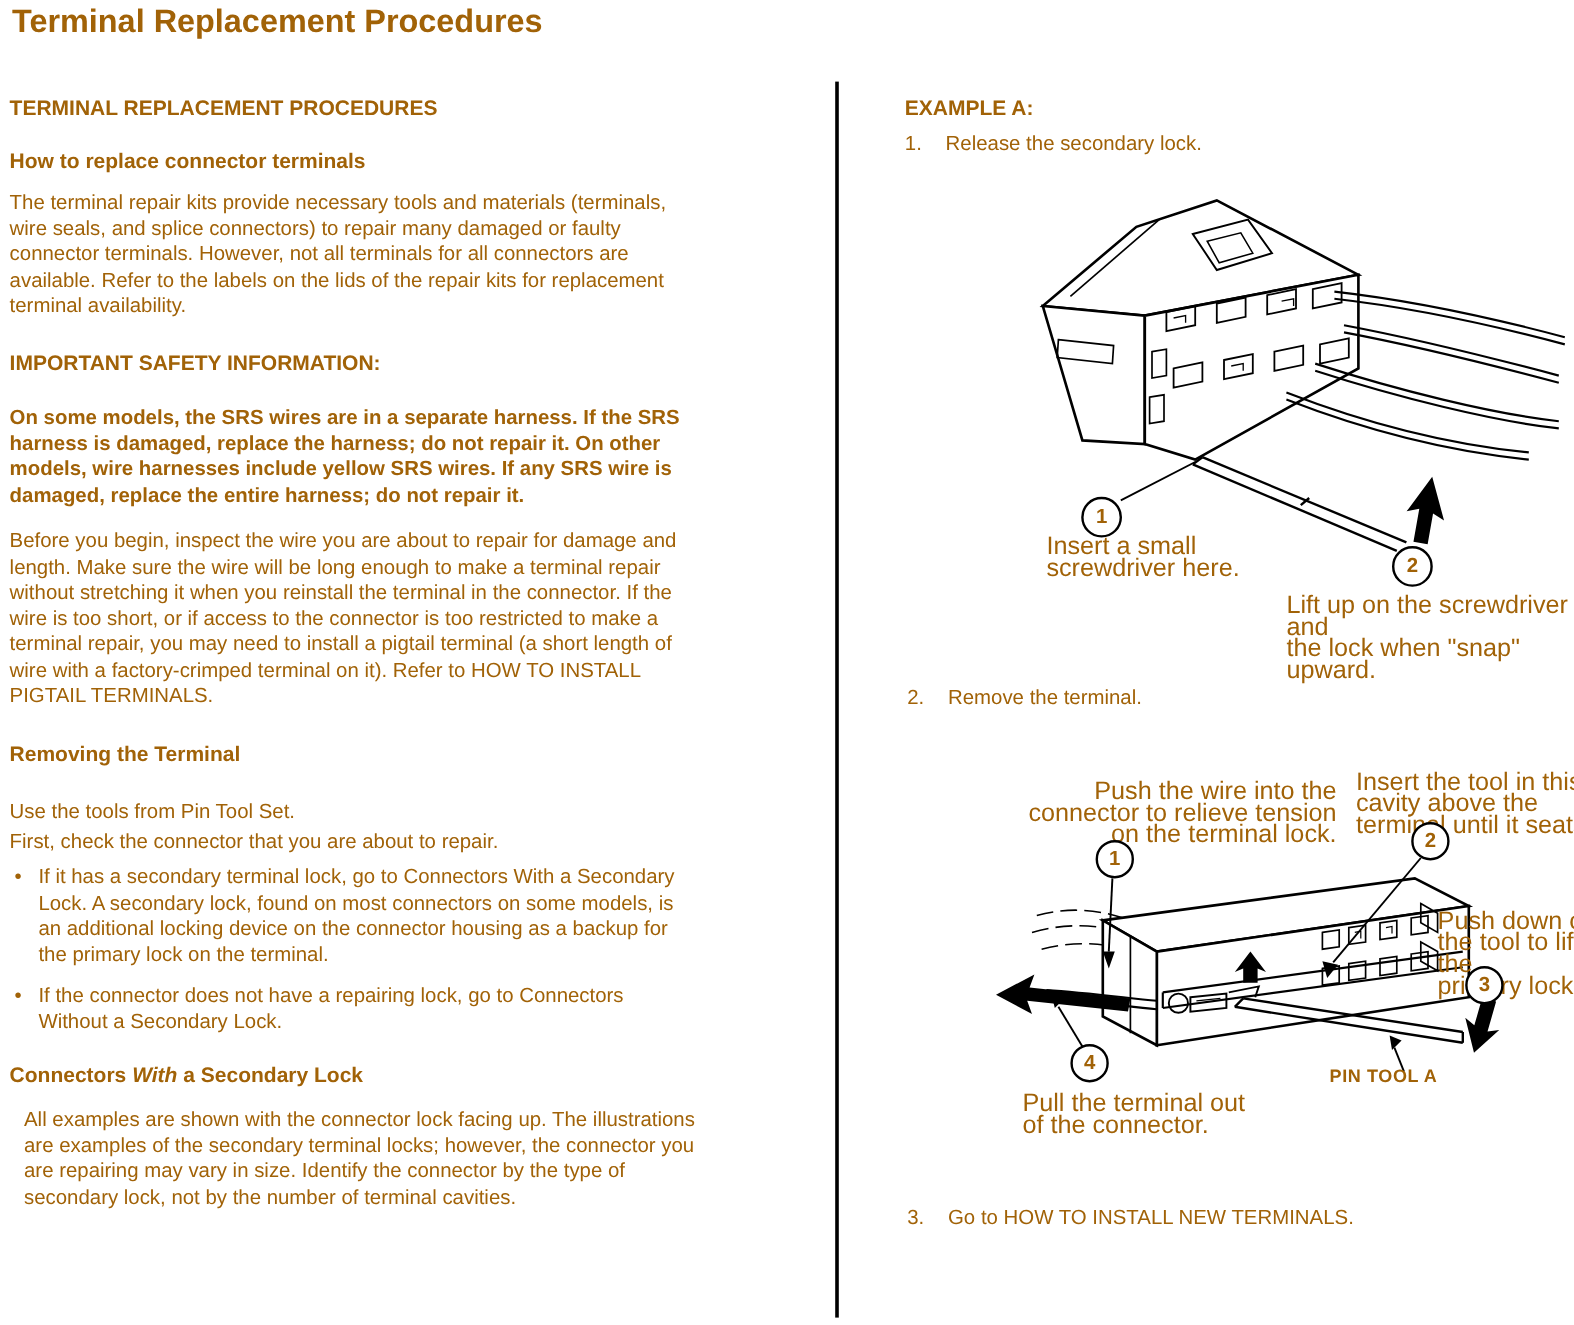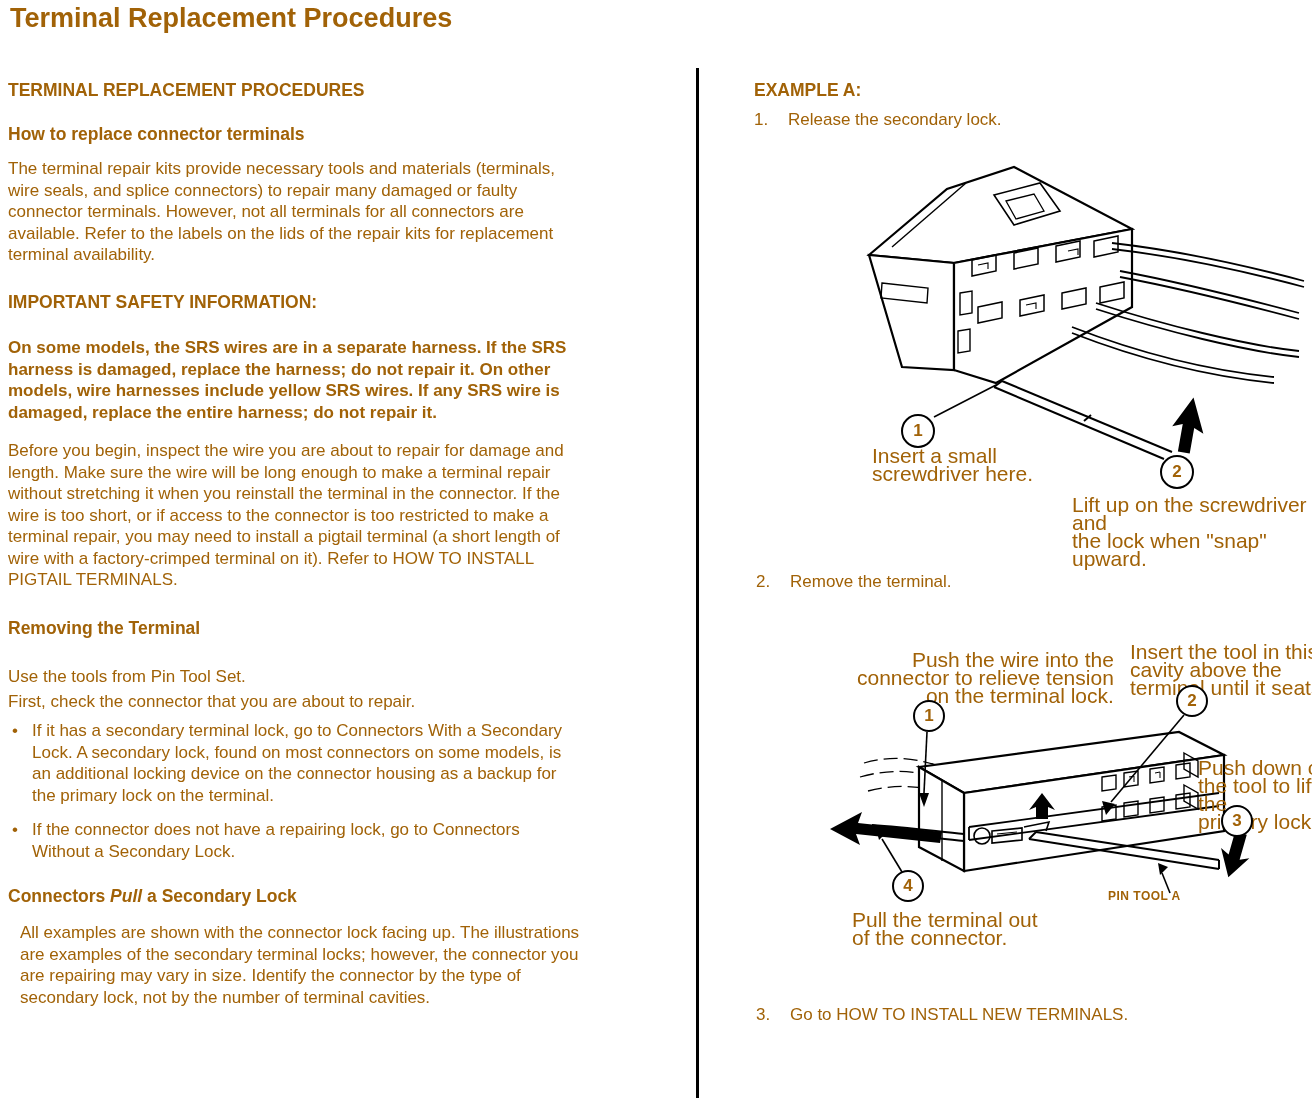--- a/index.html
+++ b/index.html
@@ -17,21 +17,21 @@
   .divider{width:3px;background:#000;}
   .callout-text{font-size:21px;line-height:18px;white-space:pre-line;}
   .callout-circle{
     width:34px;height:34px;border:2.2px solid #000;border-radius:50%;
     display:flex;align-items:center;justify-content:center;
     font-size:17px;font-weight:bold;background:#fff;box-sizing:border-box;
   }
   .circle-sm{width:32px;height:32px;}
   .step-row{display:flex;font-size:17px;}
   .step-num{width:34px;}
-  .tool-label{font-size:12px;font-weight:bold;letter-spacing:0.5px;}
+  .tool-label{font-size:15px;font-weight:bold;letter-spacing:0.5px;}
   svg{position:absolute;left:0;top:0;}
   .ln{stroke:#000;fill:none;}
 </style>
 </head>
 <body>
 
 <div id="page">
 
   <div class="abs h1" style="left:10px;top:3px;">Terminal Replacement Procedures</div>
 
@@ -77,21 +77,21 @@
 an additional locking device on the connector housing as a backup for
 the primary lock on the terminal.</div>
     </div>
 
     <div class="abs bullet-row" style="left:4px;top:819px;width:672px;">
       <div class="bullet-dot">•</div>
       <div class="body-text" style="flex:1;">If the connector does not have a repairing lock, go to Connectors
 Without a Secondary Lock.</div>
     </div>
 
-    <div class="abs h2" style="left:0;top:886px;"><span>Connectors </span><span style="font-style:italic;">Pull</span><span> a Secondary Lock</span></div>
+    <div class="abs h2" style="left:0;top:886px;"><span>Connectors </span><span style="font-style:italic;">With</span><span> a Secondary Lock</span></div>
 
     <div class="abs body-text" style="left:12px;top:922px;width:676px;">All examples are shown with the connector lock facing up. The illustrations
 are examples of the secondary terminal locks; however, the connector you
 are repairing may vary in size. Identify the connector by the type of
 secondary lock, not by the number of terminal cavities.</div>
   </div>
 
   <div class="abs" style="left:0;top:0;width:1312px;height:1104px;margin-left:34px;">
 
     <div class="abs h2" style="left:720px;top:80px;">EXAMPLE A:</div>

